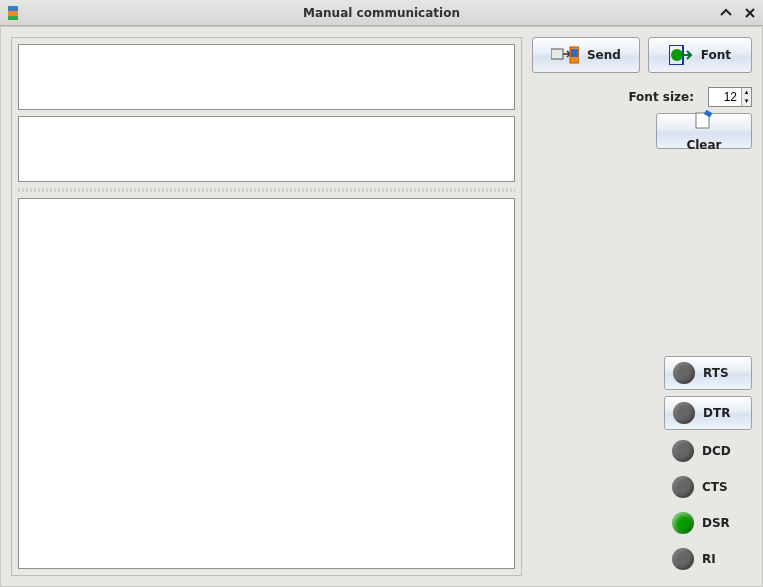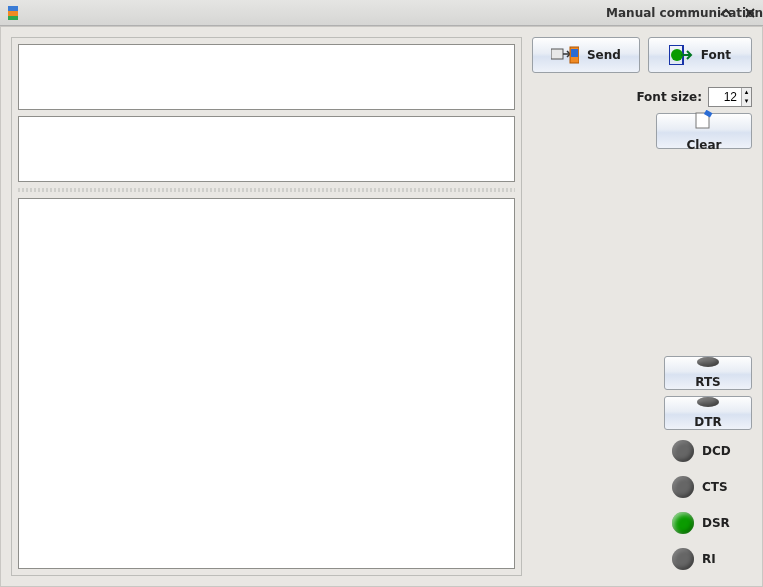--- a/index.html
+++ b/index.html
@@ -16,21 +16,21 @@
     background: linear-gradient(#e5e5e3, #d6d6d4);
     border-bottom: 1px solid #b0b0b0;
     display: flex;
     align-items: center;
     padding: 0 6px;
     position: relative;
   }
   .titlebar .title {
     position: absolute;
     left: 0; right: 0;
-    text-align: right;
+    text-align: center;
     font-weight: bold;
     color: #333;
     pointer-events: none;
   }
   .titlebar .left-ico { width: 14px; height: 14px; display:flex; align-items:center; justify-content:center; }
   .titlebar .wbtns { margin-left: auto; display: flex; gap: 10px; }
   .wbtn { width: 14px; height: 14px; display:flex; align-items:center; justify-content:center; cursor:pointer; color:#222;}
   .client {
     display: flex;
     height: calc(100% - 26px);
@@ -79,37 +79,36 @@
     gap: 8px;
     font-weight: bold;
     cursor: pointer;
     padding: 0 20px;
     min-width: 90px;
     color: #222;
   }
   .btn .ico { width:28px; height:22px; display:flex; align-items:center; justify-content:center; }
   .btn-wide { width: 150px; }
   .btn-clear { width: 96px; flex-direction: column; }
-  .fontrow { margin-top: 8px; justify-content:flex-end; gap:6px;}
+  .fontrow { margin-top: 8px; justify-content:flex-end; gap:14px;}
   .fontrow label { font-weight:bold; color:#222; }
   .spinwrap { display:flex; align-items:stretch; border:1px solid #888; background:#fff; height:20px;}
   .spinwrap input { width:32px; border:none; text-align:right; padding:0 4px; font-size:12px;}
   .spinbtns { display:flex; flex-direction:column; width:10px; border-left:1px solid #aaa;}
   .spinbtns div{ flex:1; font-size:7px; line-height:8px; text-align:center; background:#eee; cursor:pointer;}
   .spacer { flex: 1 1 auto; }
   .sigcol { display:flex; flex-direction:column; gap:6px; align-items:flex-end; margin-top:auto; margin-bottom:2px;}
   .sigbtn {
     width: 88px; height: 34px;
     border:1px solid #9aa0a6;
     border-radius:3px;
     background: linear-gradient(#fefefe, #e8edf5 45%, #d9e2f1 55%, #eef2f9);
     display:flex; align-items:center; gap:8px;
     padding: 0 8px;
     cursor:pointer;
-    flex-direction:column;
   }
   .sigro {
     width: 88px; height: 30px;
     display:flex; align-items:center; gap:8px;
     padding: 0 8px;
   }
   .led { width:22px; height:22px; border-radius:50%; background:#666; box-shadow: inset -2px -2px 4px rgba(0,0,0,.4), inset 2px 2px 4px rgba(255,255,255,.2);}
   .led.on { background:#0a9b00; box-shadow: inset -2px -2px 4px rgba(0,0,0,.3), inset 2px 2px 5px rgba(255,255,255,.6);}
   .siglabel { font-weight:bold; color:#222; }
 </style>

